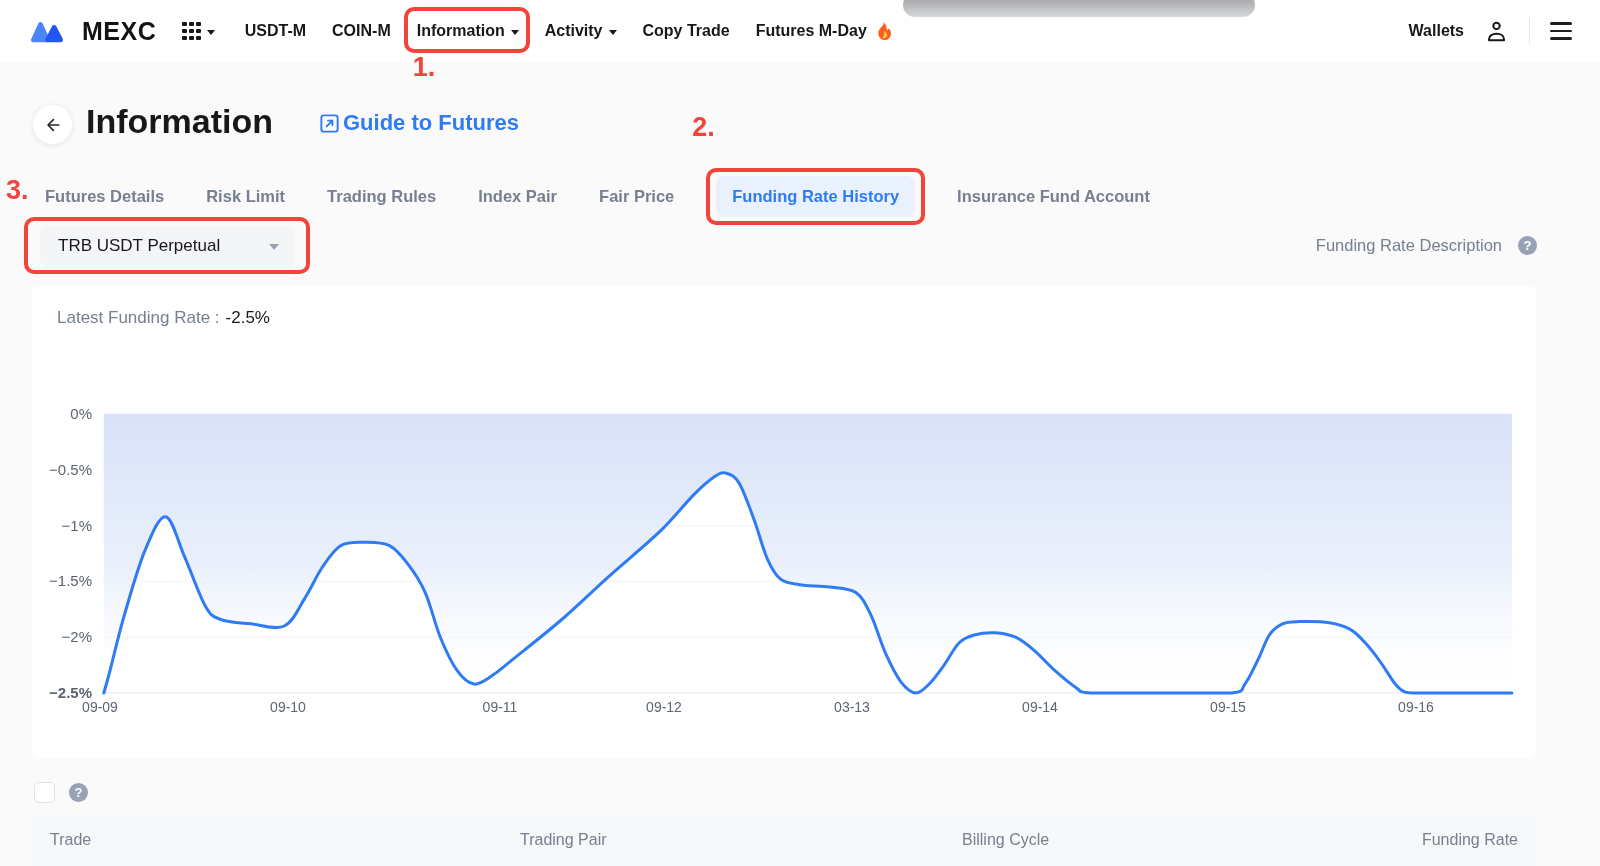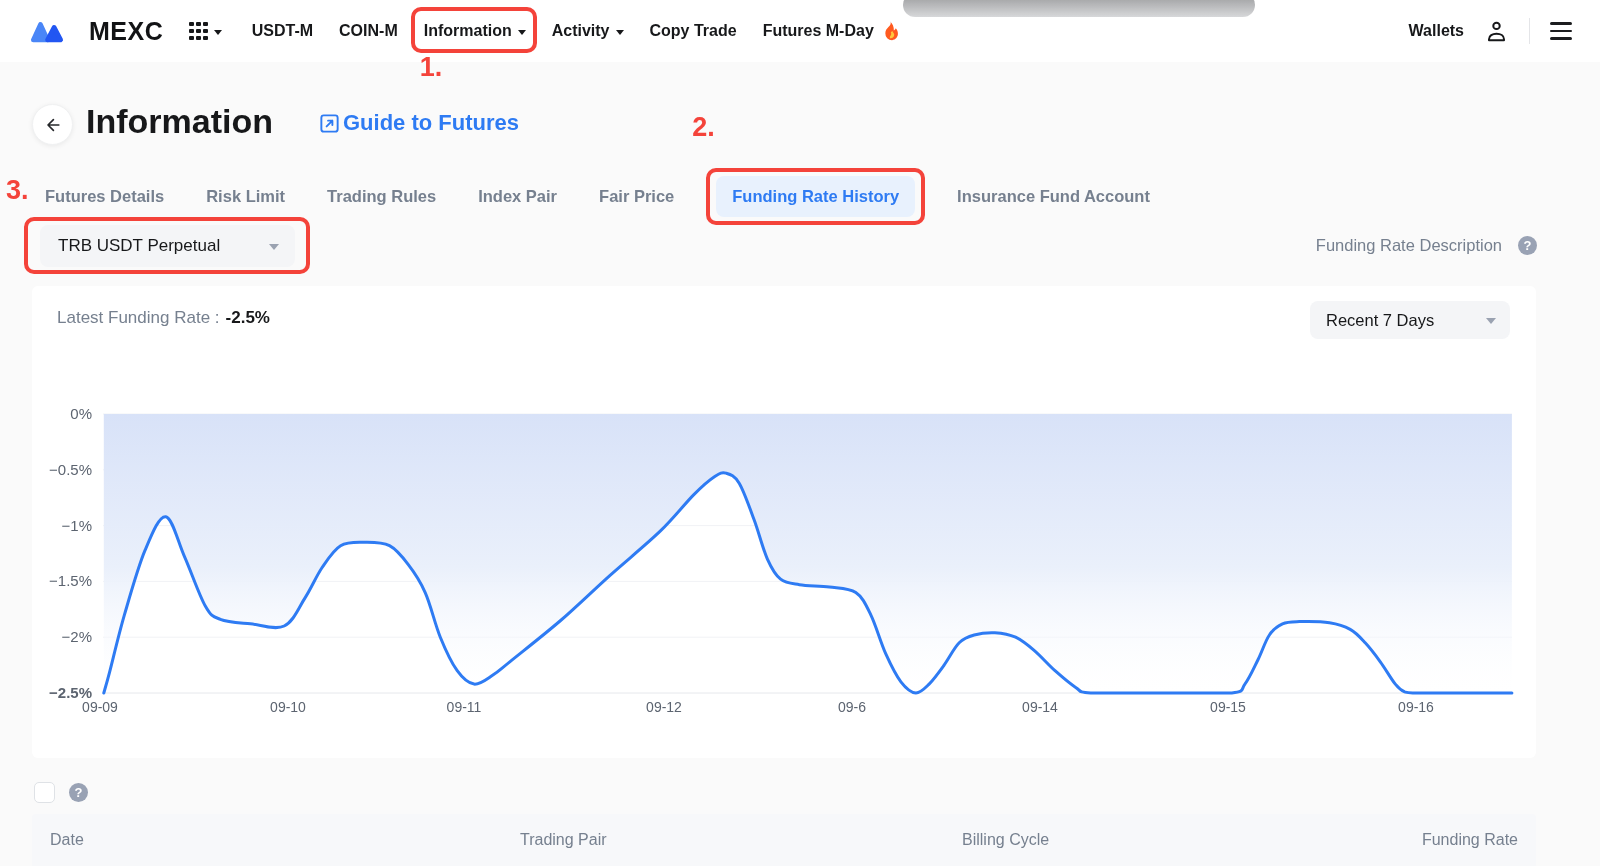--- a/index.html
+++ b/index.html
@@ -2,21 +2,21 @@
 <html><head>
 <meta charset="utf-8">
 <style>
   html,body{margin:0;padding:0;width:1600px;height:866px;overflow:hidden;
     font-family:"Liberation Sans","DejaVu Sans",sans-serif;background:#fff;}
   #stage{position:relative;width:1600px;height:866px;background:#fafafa;}
 
   
   .navbar{position:absolute;top:0;left:0;width:1600px;height:62px;background:#fff;
     display:flex;align-items:center;padding:0 28px;box-sizing:border-box;z-index:5;}
-  .logo{display:flex;align-items:center;gap:23px;margin-right:26px;cursor:pointer;}
+  .logo{display:flex;align-items:center;gap:16px;margin-right:26px;cursor:pointer;}
   .logo-text{font-size:25px;font-weight:800;letter-spacing:.5px;color:#121315;}
   .grid-btn{display:flex;align-items:center;gap:6px;margin-right:30px;cursor:pointer;}
   .grid-icon{display:grid;grid-template-columns:repeat(3,4.5px);grid-gap:2.5px;}
   .grid-icon i{width:4.5px;height:4.5px;background:#17181a;border-radius:1px;}
   .caret{width:0;height:0;border-left:4.5px solid transparent;border-right:4.5px solid transparent;
     border-top:5.5px solid #17181a;display:inline-block;margin-top:2px;}
   .caret.gray{border-top-color:#9aa2b1;border-left-width:5.5px;border-right-width:5.5px;border-top-width:6.5px;}
   #nav-items{display:flex;align-items:center;gap:26px;}
   .nav-item{position:relative;display:flex;align-items:center;gap:6px;font-size:16px;
     font-weight:700;color:#17181a;white-space:nowrap;cursor:pointer;}
@@ -58,21 +58,21 @@
   .red-num.three{left:-34px;top:-50px;}
 
   .fund-desc{position:absolute;right:63px;top:236px;display:flex;align-items:center;gap:16px;
     color:#76808f;font-size:16.5px;font-weight:500;cursor:pointer;}
   .qmark{width:19px;height:19px;border-radius:50%;background:#99a2b4;color:#fff;font-size:13px;
     font-weight:700;display:flex;align-items:center;justify-content:center;flex:0 0 auto;}
 
   
   .card{position:absolute;left:32px;top:286px;width:1504px;height:472px;background:#fff;border-radius:6px;}
   .latest{position:absolute;left:25px;top:22px;font-size:17px;color:#76808f;}
-  .latest b{color:#17181a;font-weight:700;margin-left:6px;}
+  .latest b{color:#17181a;font-weight:400;margin-left:6px;}
   .range-pill{position:absolute;right:26px;top:15px;width:200px;height:38px;background:#f4f5f7;
     border-radius:8px;display:flex;align-items:center;padding:0 14px 0 16px;box-sizing:border-box;
     font-size:16.5px;font-weight:500;color:#17181a;cursor:pointer;}
   .range-pill .caret{margin-left:auto;}
 
   
   #chart-svg{position:absolute;left:0;top:0;width:1600px;height:866px;pointer-events:none;z-index:3;}
   .ytick{position:absolute;left:26px;width:66px;text-align:right;font-size:15px;color:#5c6470;z-index:3;}
   .xtick{position:absolute;top:699px;transform:translateX(-50%);font-size:14px;color:#5c6470;z-index:3;}
 
@@ -202,24 +202,20 @@
   </div>
 
   <div class="fund-desc">
     <span>Funding Rate Description</span>
     <span class="qmark">?</span>
   </div>
 
   <section class="card">
     <div class="latest">
       <span>Latest Funding Rate :</span><b>-2.5%</b>
-    </div>
-    <div class="range-pill">
-      <span>Recent 7 Days</span>
-      <span class="caret gray"></span>
     </div>
   </section>
 
   <svg id="chart-svg" viewBox="0 0 1600 866">
     <defs>
       <linearGradient id="areaGrad" gradientUnits="userSpaceOnUse" x1="0" y1="414" x2="0" y2="693">
         <stop offset="0" stop-color="#d8e2f8"></stop>
         <stop offset="0.55" stop-color="#eaf0fb"></stop>
         <stop offset="1" stop-color="#ffffff" stop-opacity="0.15"></stop>
       </linearGradient>
@@ -239,33 +235,33 @@
       <span class="ytick" style="top: 405px;">0%</span>
       <span class="ytick" style="top: 460.8px;">−0.5%</span>
       <span class="ytick" style="top: 516.6px;">−1%</span>
       <span class="ytick" style="top: 572.4px;">−1.5%</span>
       <span class="ytick" style="top: 628.2px;">−2%</span>
       <span class="ytick" style="top: 684px; font-weight: bold;">−2.5%</span>
     </div>
   <div id="xticks">
       <span class="xtick" style="left: 100px;">09-09</span>
       <span class="xtick" style="left: 288px;">09-10</span>
-      <span class="xtick" style="left: 464px;">09-11</span>
+      <span class="xtick" style="left: 500px;">09-11</span>
       <span class="xtick" style="left: 664px;">09-12</span>
-      <span class="xtick" style="left: 852px;">09-6</span>
+      <span class="xtick" style="left: 852px;">03-13</span>
       <span class="xtick" style="left: 1040px;">09-14</span>
       <span class="xtick" style="left: 1228px;">09-15</span>
       <span class="xtick" style="left: 1416px;">09-16</span>
     </div>
 
   <div class="filter-row">
     <span class="cbx"></span>
     <span class="qmark">?</span>
   </div>
 
   <div class="thead" id="table-header">
-      <span class="th">Date</span>
+      <span class="th">Trade</span>
       <span class="th">Trading Pair</span>
       <span class="th">Billing Cycle</span>
       <span class="th">Funding Rate</span>
     </div>
 
 </div>
 
 </body></html>

